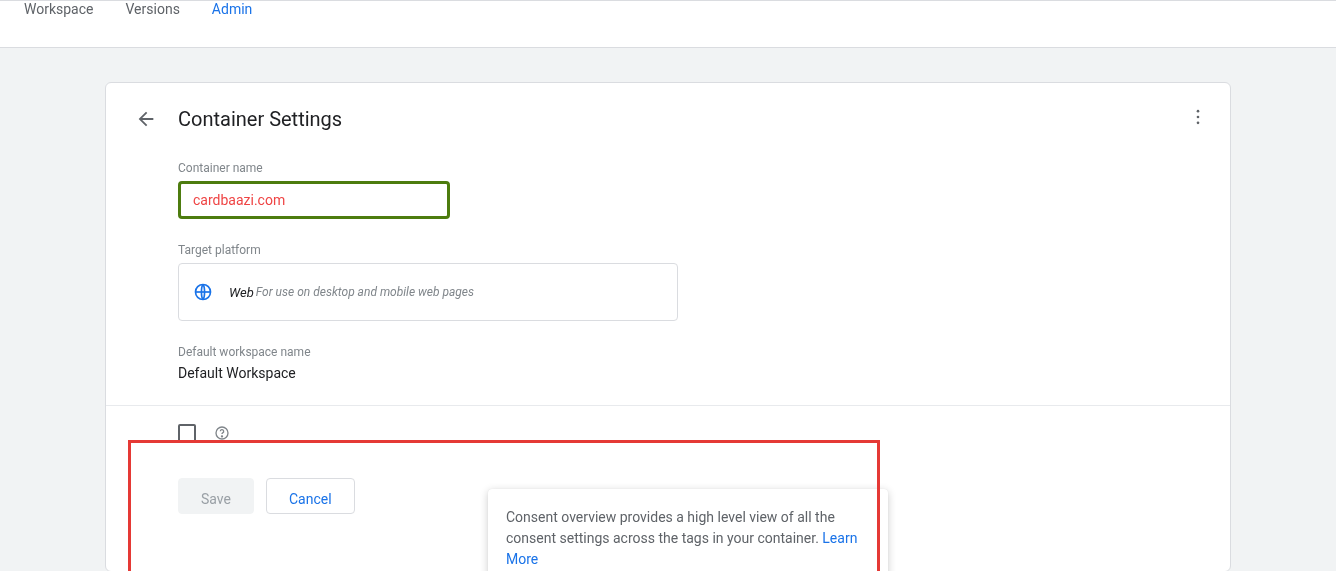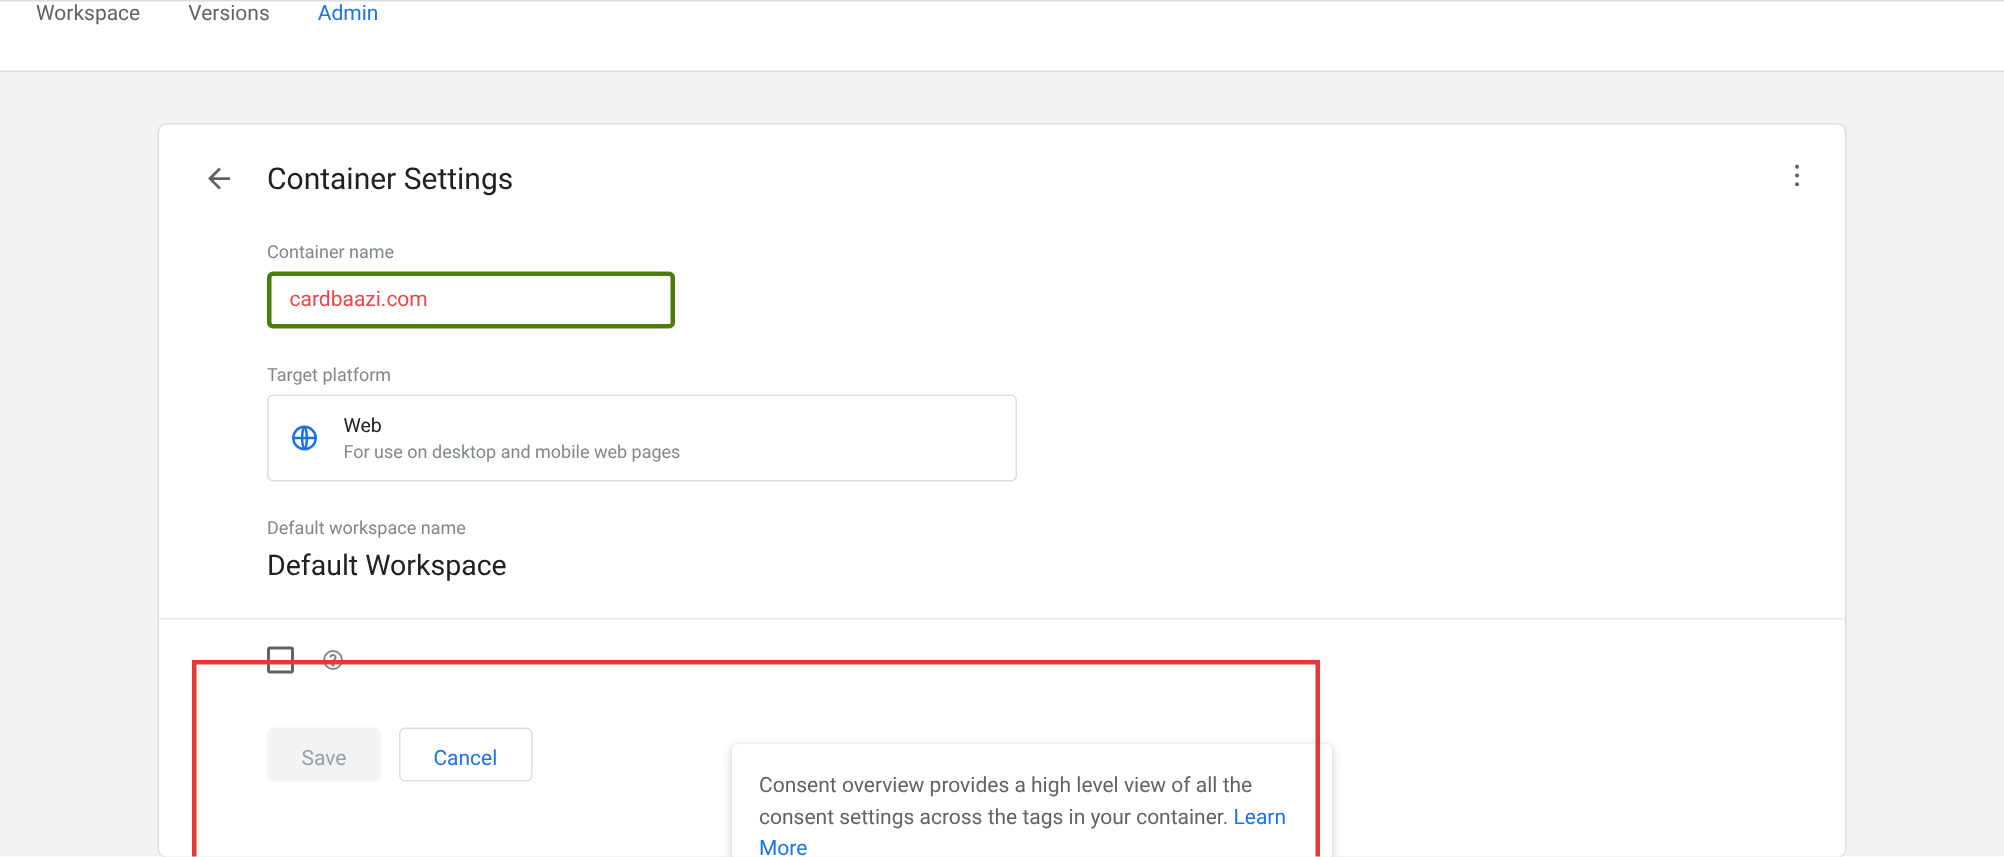--- a/index.html
+++ b/index.html
@@ -114,33 +114,33 @@
       margin-bottom: 24px;
     }
     .platform-icon {
       width: 20px;
       height: 20px;
       color: #1a73e8;
       flex-shrink: 0;
     }
     .platform-text {
       display: flex;
-      flex-direction: column;
       gap: 2px;
+      font-style: italic;
     }
     .platform-title {
       font-size: 13px;
       color: #202124;
     }
     .platform-sub {
       font-size: 12px;
       color: #80868b;
     }
     .workspace-value {
-      font-size: 19px;
+      font-size: 14px;
       color: #202124;
       margin-bottom: 24px;
     }
     .divider {
       border: none;
       border-top: 1px solid #e8eaed;
       margin: 0 -28px 18px -28px;
     }
     .additional-section {
       margin-left: 44px;

